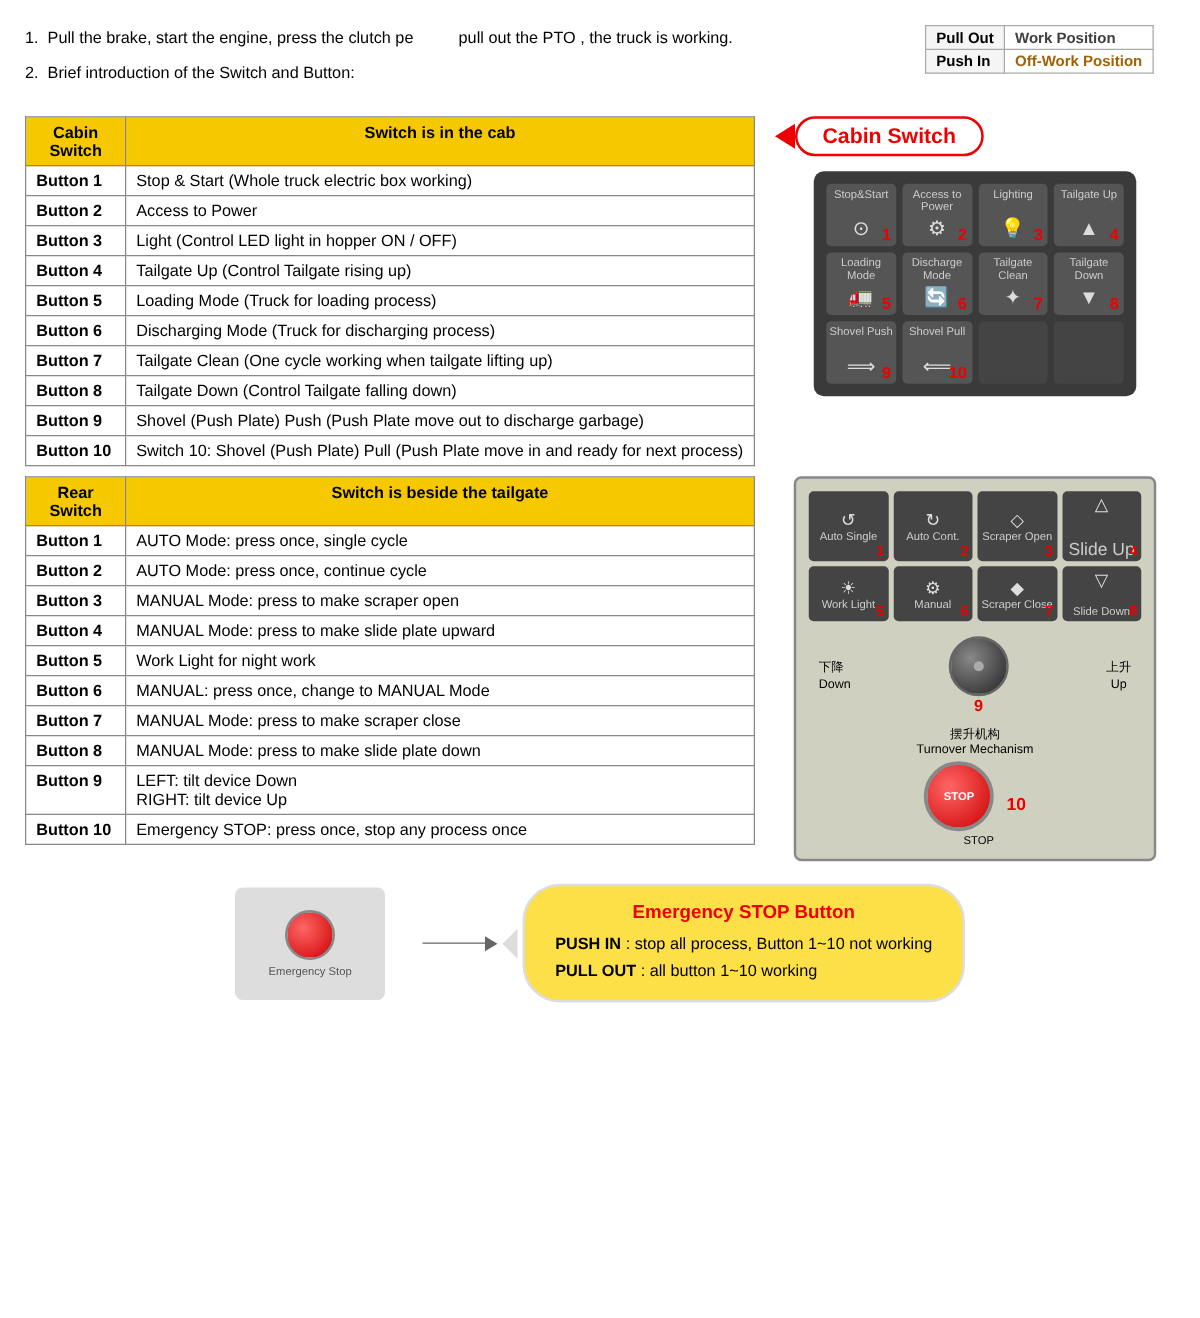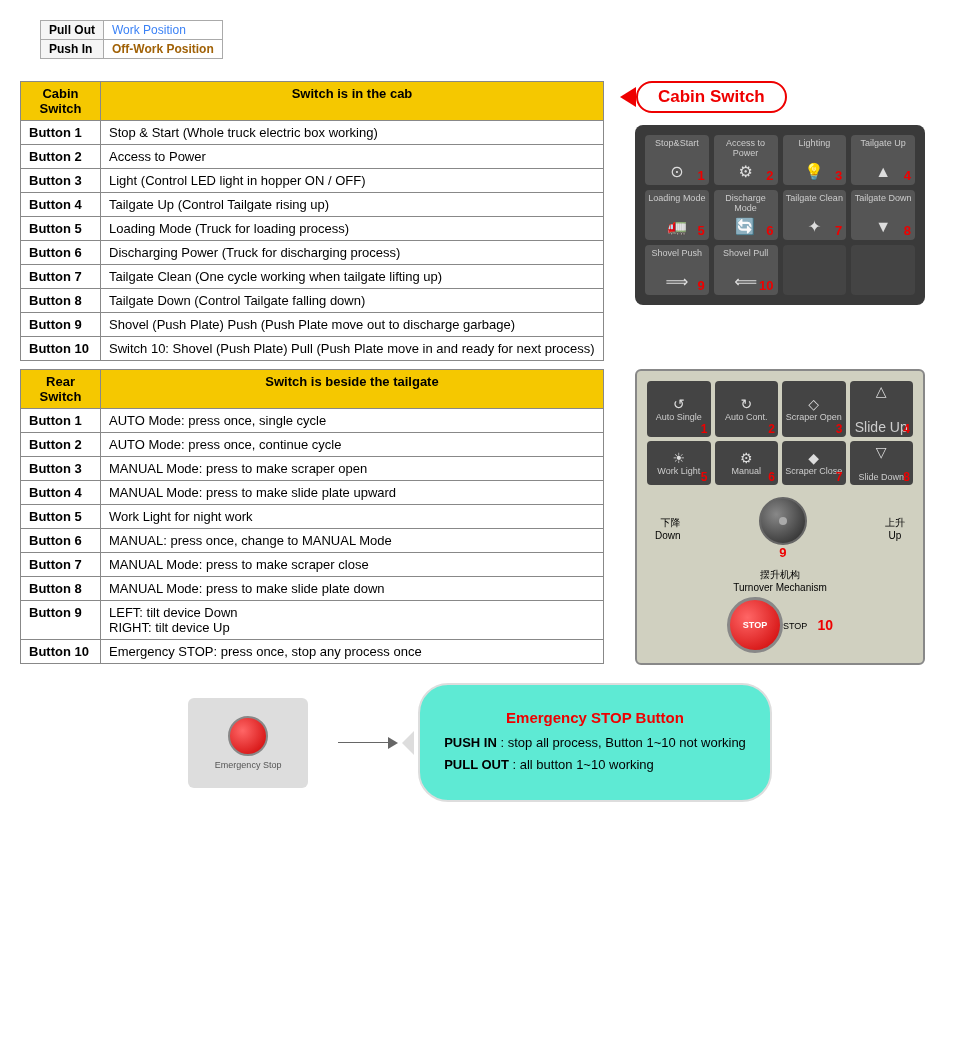--- a/index.html
+++ b/index.html
@@ -36,21 +36,21 @@
       margin-bottom: 4px;
     }
     .pto-table td {
       border: 1px solid #aaa;
       padding: 2px 8px;
     }
     .pto-table td:first-child {
       background: #f5f5f5;
       font-weight: bold;
     }
-    .pto-table td.work { color: #3b82f6; font-weight: normal; }
+    .pto-table td.work { color: #404040; font-weight: bold; }
     .pto-table td.offwork { color: #a16207; font-weight: bold; }
 
     
     .main-sections {
       display: flex;
       flex-direction: column;
       gap: 8px;
     }
 
     
@@ -91,21 +91,21 @@
       font-weight: bold;
       white-space: nowrap;
       width: 80px;
     }
 
     
     .cabin-panel {
       background: #3a3a3a;
       border-radius: 8px;
       padding: 10px;
-      width: 290px;
+      width: 258px;
       position: relative;
     }
     .btn-grid {
       display: grid;
       grid-template-columns: repeat(4, 1fr);
       gap: 5px;
     }
     .panel-btn {
       background: #555;
       border-radius: 4px;
@@ -241,24 +241,24 @@
     .estop-red-btn {
       width: 40px;
       height: 40px;
       background: radial-gradient(circle at 35% 35%, #ff6666, #cc0000);
       border-radius: 50%;
       border: 2px solid #888;
       margin-left: 0;
     }
 
     .callout-estop {
-      background: #5eead4;
+      background: #fde047;
       border: 2px solid #ddd;
       border-radius: 30px;
-      padding: 24px 24px;
+      padding: 12px 24px;
       max-width: 420px;
       position: relative;
     }
     .callout-estop::before {
       content: '';
       position: absolute;
       left: -30px;
       top: 50%;
       transform: translateY(-50%);
       border-width: 12px;
@@ -277,20 +277,28 @@
       line-height: 1.7;
     }
     .callout-estop-body strong {
       font-weight: bold;
     }
   </style>
 </head>
 <body>
 
 <div class="intro-section">
+  <div class="intro-text">
+    <p>
+      1.&nbsp; Pull the brake, start the engine, press the clutch pe&nbsp;&nbsp;&nbsp;&nbsp;&nbsp;&nbsp;&nbsp;&nbsp;&nbsp;&nbsp;pull out the PTO , the truck is working.
+    </p>
+    <p>
+      2.&nbsp; Brief introduction of the Switch and Button:
+    </p>
+  </div>
   <div class="intro-right">
     <table class="pto-table">
       <tbody>
           <tr>
         <td>Pull Out</td>
         <td class="work">Work Position</td>
       </tr>
       <tr>
         <td>Push In</td>
         <td class="offwork">Off-Work Position</td>
@@ -325,21 +333,21 @@
         <tr>
           <td>Button 4</td>
           <td>Tailgate Up (Control Tailgate rising up)</td>
         </tr>
         <tr>
           <td>Button 5</td>
           <td>Loading Mode (Truck for loading process)</td>
         </tr>
         <tr>
           <td>Button 6</td>
-          <td>Discharging Power (Truck for discharging process)</td>
+          <td>Discharging Mode (Truck for discharging process)</td>
         </tr>
         <tr>
           <td>Button 7</td>
           <td>Tailgate Clean (One cycle working when tailgate lifting up)</td>
         </tr>
         <tr>
           <td>Button 8</td>
           <td>Tailgate Down (Control Tailgate falling down)</td>
         </tr>
         <tr>
@@ -517,35 +525,35 @@
             <span class="btn-number">7</span>
           </div>
           <div class="rear-btn">
             <div class="btn-icon" style="color:#ddd;">▽</div>
             <div style="font-size:9px; color:#ccc;margin-top:12px;">Slide Down</div>
             <span class="btn-number">8</span>
           </div>
         </div>
 
         <div style="display:flex; align-items:center; justify-content:space-between; padding:4px 8px; margin-bottom:4px;">
-          <div style="text-align:right; font-size:10px; line-height:1.3;">下降<br><span>Down</span></div>
+          <div style="text-align:left; font-size:10px; line-height:1.3;">下降<br><span>Down</span></div>
           <div style="position:relative; display:flex; flex-direction:column; align-items:center;">
             <div class="knob">
               <div class="knob-inner"></div>
             </div>
             <span style="color:#e00; font-weight:bold; font-size:13px;">9</span>
           </div>
           <div style="text-align:center; font-size:10px; line-height:1.3;">上升<br><span>Up</span></div>
         </div>
         <div class="turnover-text">
           摆升机构<br>Turnover Mechanism
         </div>
 
         <div class="emergency-btn-container">
-          <div style="display:flex; flex-direction:row; align-items:center;">
+          <div style="display:flex; flex-direction:column; align-items:flex-end;">
             <div class="emergency-btn">STOP</div>
             <div class="stop-label">STOP</div>
           </div>
           <span style="color:#e00; font-weight:bold; font-size:14px; margin-left:10px;">10</span>
         </div>
       </div>
     </div>
   </div>
 
   <div class="emergency-section">

